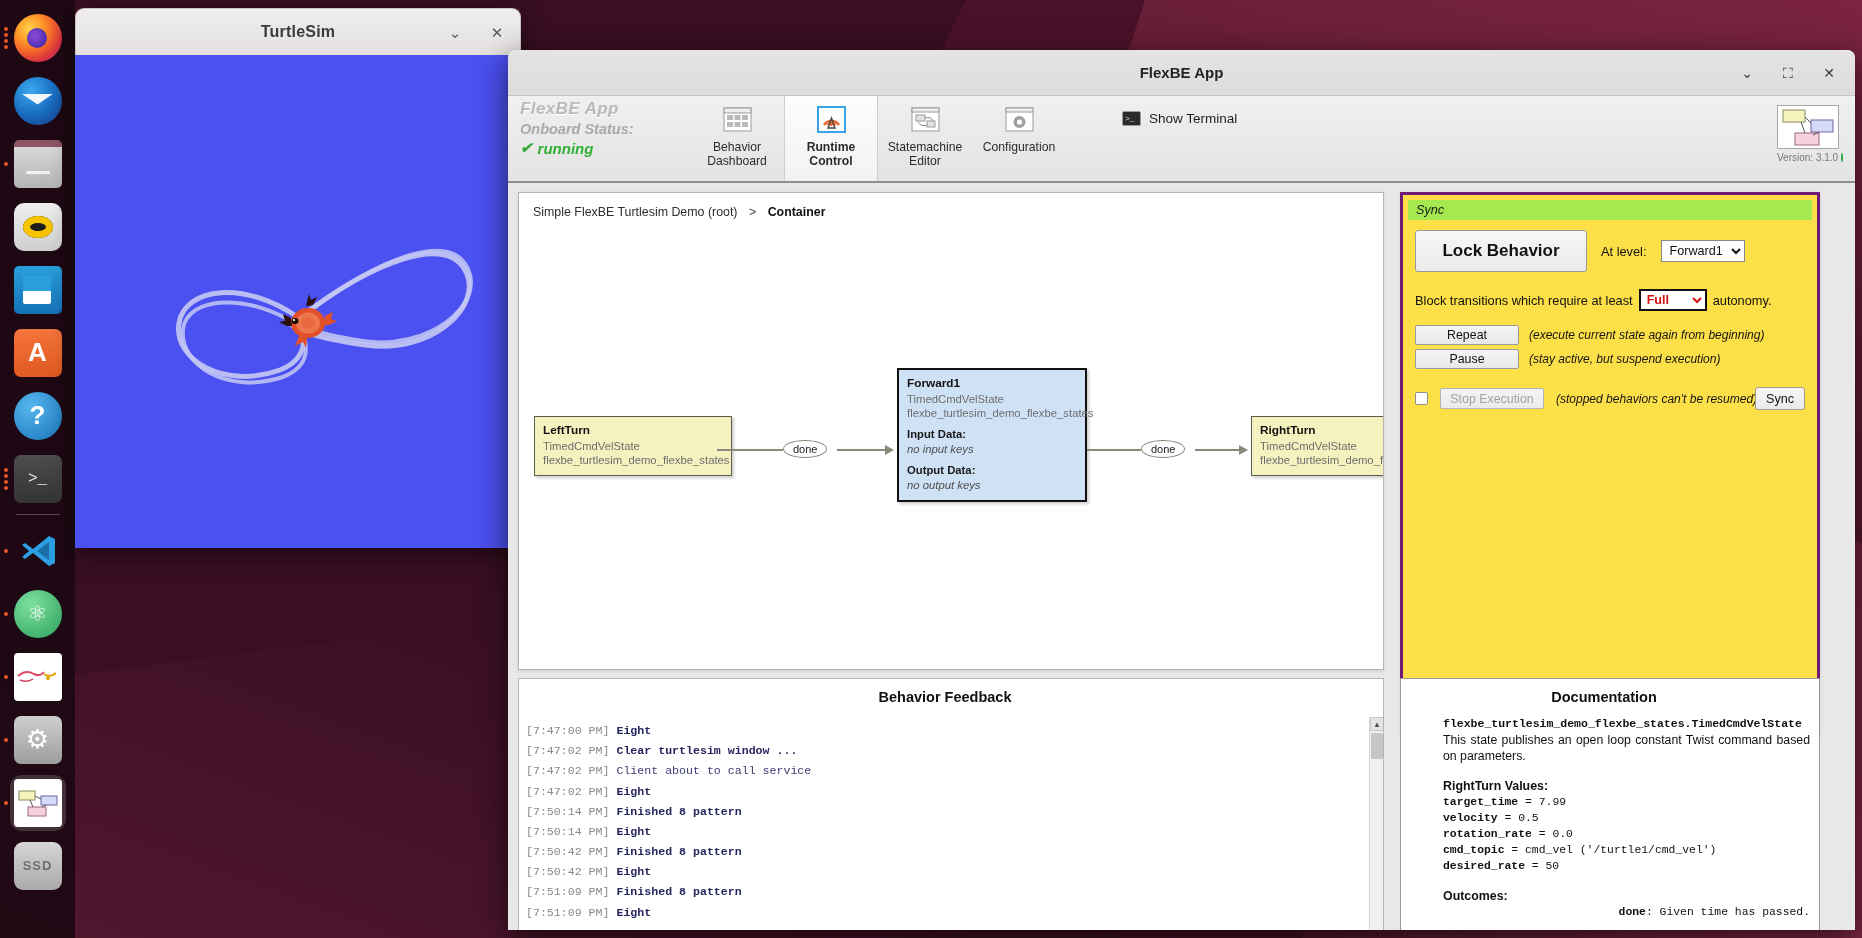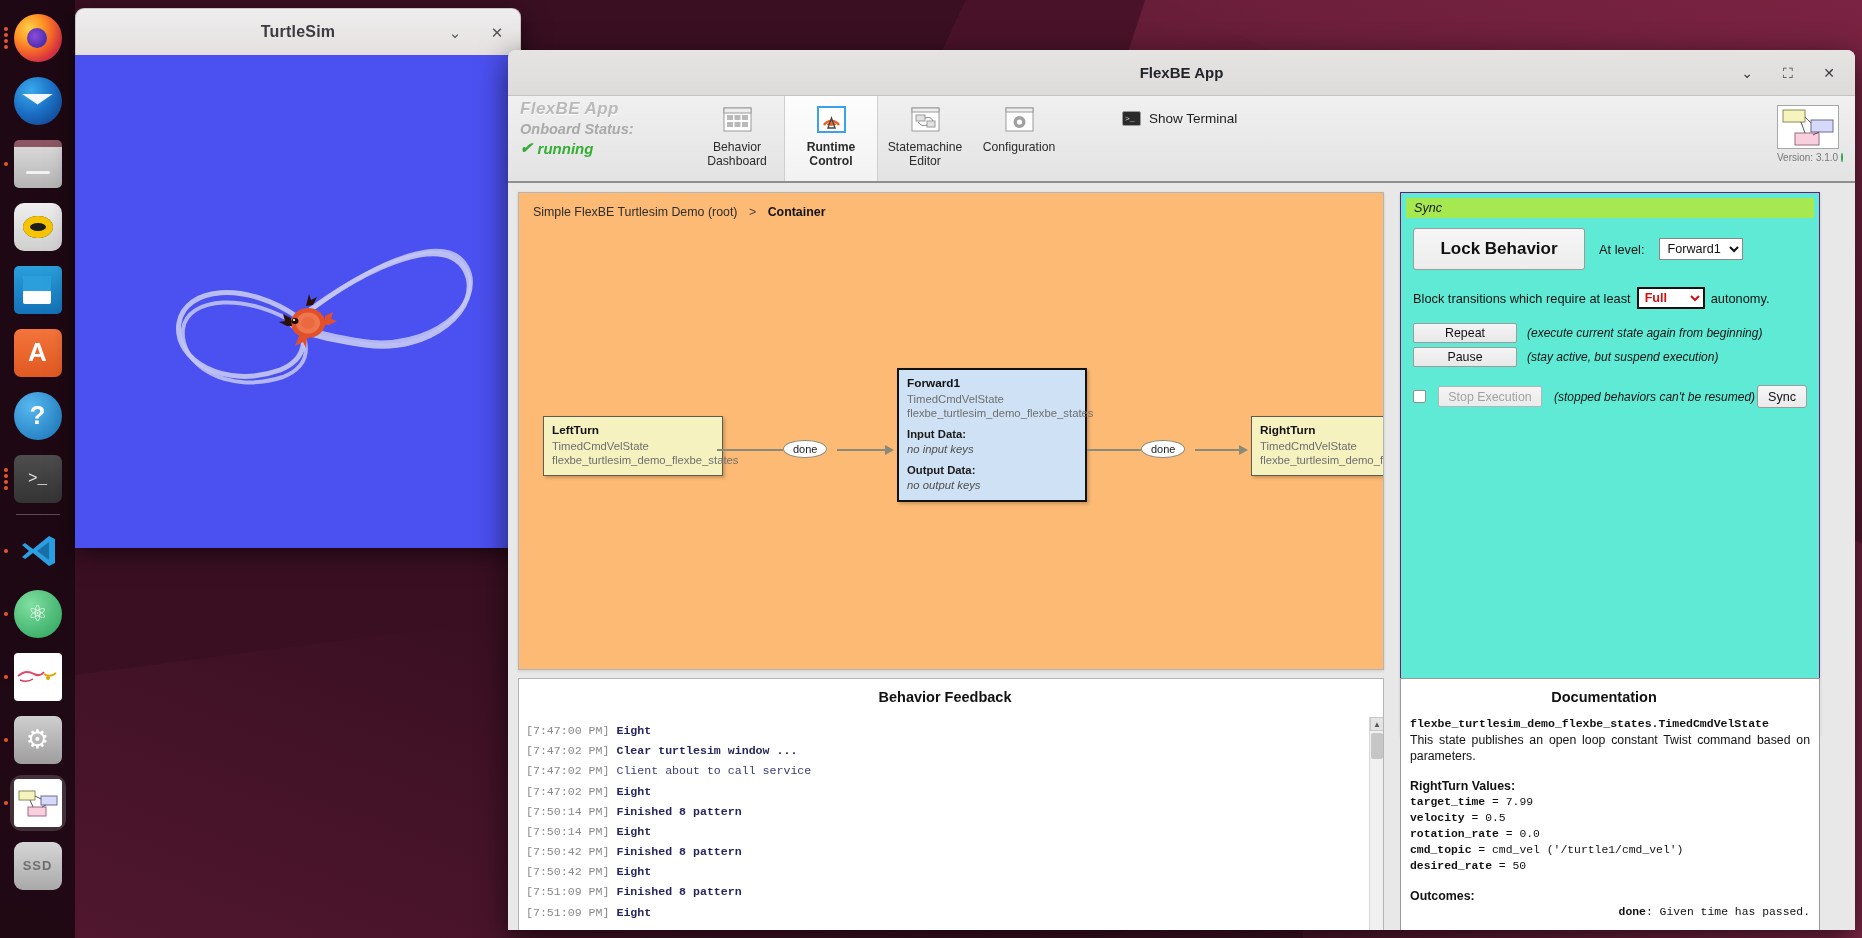--- a/index.html
+++ b/index.html
@@ -199,21 +199,21 @@
   .brand-ver { font-size: 10px; color:#777; margin-top: 3px; white-space:nowrap; display:flex; align-items:center; justify-content:center; gap:3px;}
   .ver-dot { width:9px; height:9px; border-radius:50%; background:#2fa84f; display:inline-block; }
 
   
   #flexbe-content { flex: 1; position: relative; background:#e8e8e8; padding: 8px 10px 0 10px; }
 
   
   #diagram-panel {
     position:absolute; left: 10px; top: 9px;
     width: 866px; height: 478px;
-    background:#fdba74; border:1px solid #b5b5b5;
+    background:#ffffff; border:1px solid #b5b5b5;
     box-shadow: 0 1px 3px rgba(0,0,0,.12);
     overflow:hidden;
   }
   #breadcrumb { padding: 12px 0 0 14px; font-size: 12.4px; color:#222; }
   #breadcrumb .crumb-root { color:#2d2d2d; }
   #breadcrumb .crumb-sep { margin: 0 8px; color:#444; }
   #breadcrumb .crumb-cur { font-weight: bold; color:#111; }
 
   .sm-canvas { position:absolute; left:0; top:40px; right:0; bottom:0; }
 
@@ -234,21 +234,21 @@
   .edge-arrow { position:absolute; width:0; height:0; border-left: 9px solid #8a8a7a; border-top: 5px solid transparent; border-bottom: 5px solid transparent; }
   .edge-label {
     position:absolute; background:#fff; border:1px solid #8a8a7a; border-radius:50%;
     font-size: 11px; color:#222; padding: 2px 9px; text-align:center;
   }
 
   
   #sync-panel {
     position:absolute; left: 892px; top: 9px;
     width: 420px; height: 543px;
-    background:#5eead4; border:1px solid #701a75;
+    background:#fde047; border:3px solid #701a75;
     box-shadow: 0 1px 3px rgba(0,0,0,.12);
   }
   .sync-hdr {
     background:#a6e84f; margin: 5px 5px 0 5px; padding: 3px 8px;
     font-style: italic; font-size: 12.6px; color:#1a1a1a; font-weight:500;
   }
   .sync-body { padding: 10px 12px 0 12px; }
   .lock-row { display:flex; align-items:center; gap: 14px; }
   .lock-btn {
     width: 172px; height: 42px; font-size: 17px; font-weight:bold; color:#111;
@@ -309,21 +309,21 @@
     display:flex; align-items:center; justify-content:center; font-size:8px; color:#555; cursor:pointer;
   }
   .log-scroll .up { top:0; }
   .log-scroll .thumb { position:absolute; left:1px; width:12px; top:16px; height:26px; background:#c6c6c6; border-radius:2px; cursor:pointer;}
 
   
   #doc-panel {
     position:absolute; left: 892px; top: 495px; width: 420px; height: 330px;
     background:#fff; border:1px solid #9a9a9a; overflow:hidden;
   }
-  .doc-body { padding: 3px 9px 0 9px; font-family:"Liberation Mono", monospace; font-size: 11.4px; line-height:1.4; color:#111; }
+  .doc-body { padding: 3px 9px 0 9px; font-family:"Liberation Mono", monospace; font-size: 11.4px; line-height:1.4; color:#111;margin-left:33px; }
   .doc-head { font-weight:bold; font-size:11.5px; }
   .doc-desc { font-family:"Liberation Sans",sans-serif; font-size:12.3px; text-align: justify; line-height: 1.28; margin-top:1px;}
   .doc-sec { font-weight:bold; margin-top: 13px; font-family:"Liberation Sans",sans-serif; font-size:12.4px;}
   .doc-param { white-space: pre; }
   .doc-param b { font-weight:bold; }
   .doc-outcome { white-space: pre; text-align: right; }
 </style>
 </head>
 <body>
 
@@ -586,21 +586,21 @@
 
     <div id="diagram-panel">
       <div id="breadcrumb">
         <span class="crumb-root">Simple FlexBE Turtlesim Demo (root)</span>
         <span class="crumb-sep">&gt;</span>
         <span class="crumb-cur">Container</span>
       </div>
 
       <div class="sm-canvas">
 
-        <div class="state-box yellow" style="left:24px; top:183px; width:180px;">
+        <div class="state-box yellow" style="left:15px; top:183px; width:198px;">
           <div class="s-name">LeftTurn</div>
           <div class="s-cls">TimedCmdVelState</div>
           <div class="s-pkg">flexbe_turtlesim_demo_flexbe_states</div>
         </div>
 
         <div class="edge-line" style="left:198px; top:216px; width:66px;"></div>
         <div class="edge-label" style="left:264px; top:207px;">done</div>
         <div class="edge-line" style="left:318px; top:216px; width:48px;"></div>
         <div class="edge-arrow" style="left:366px; top:212px;"></div>
 

